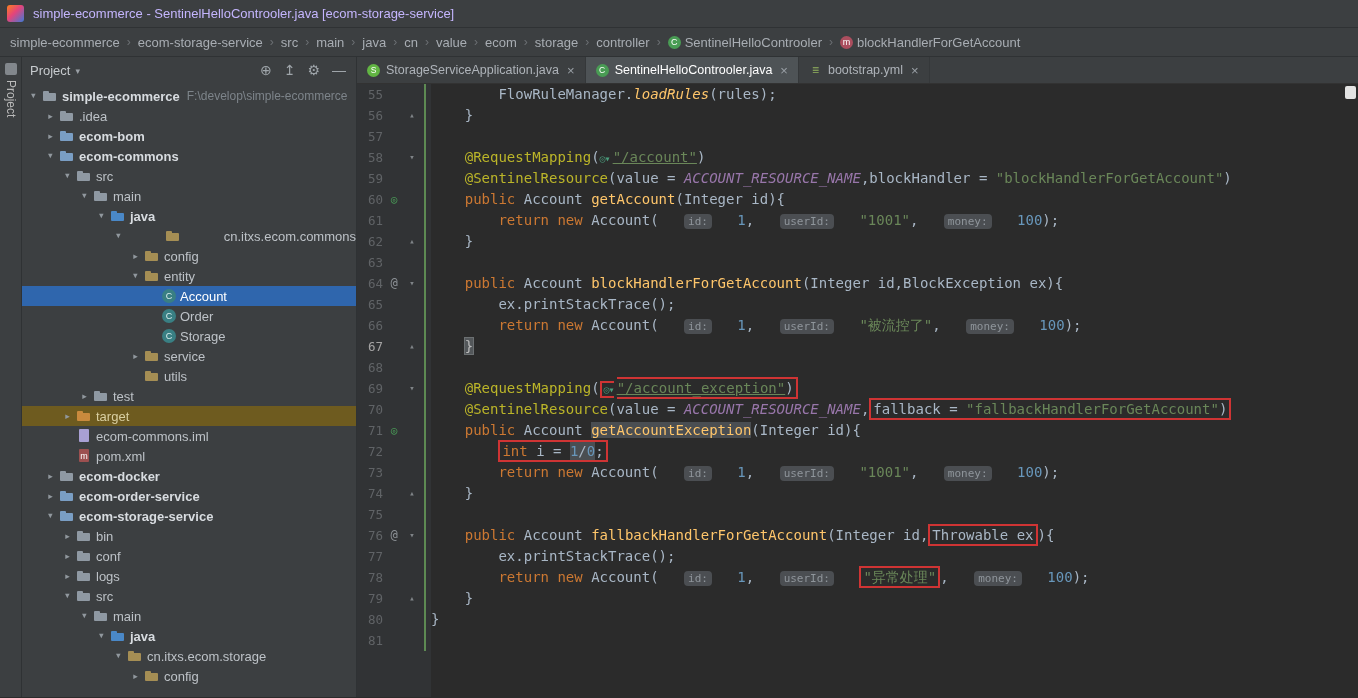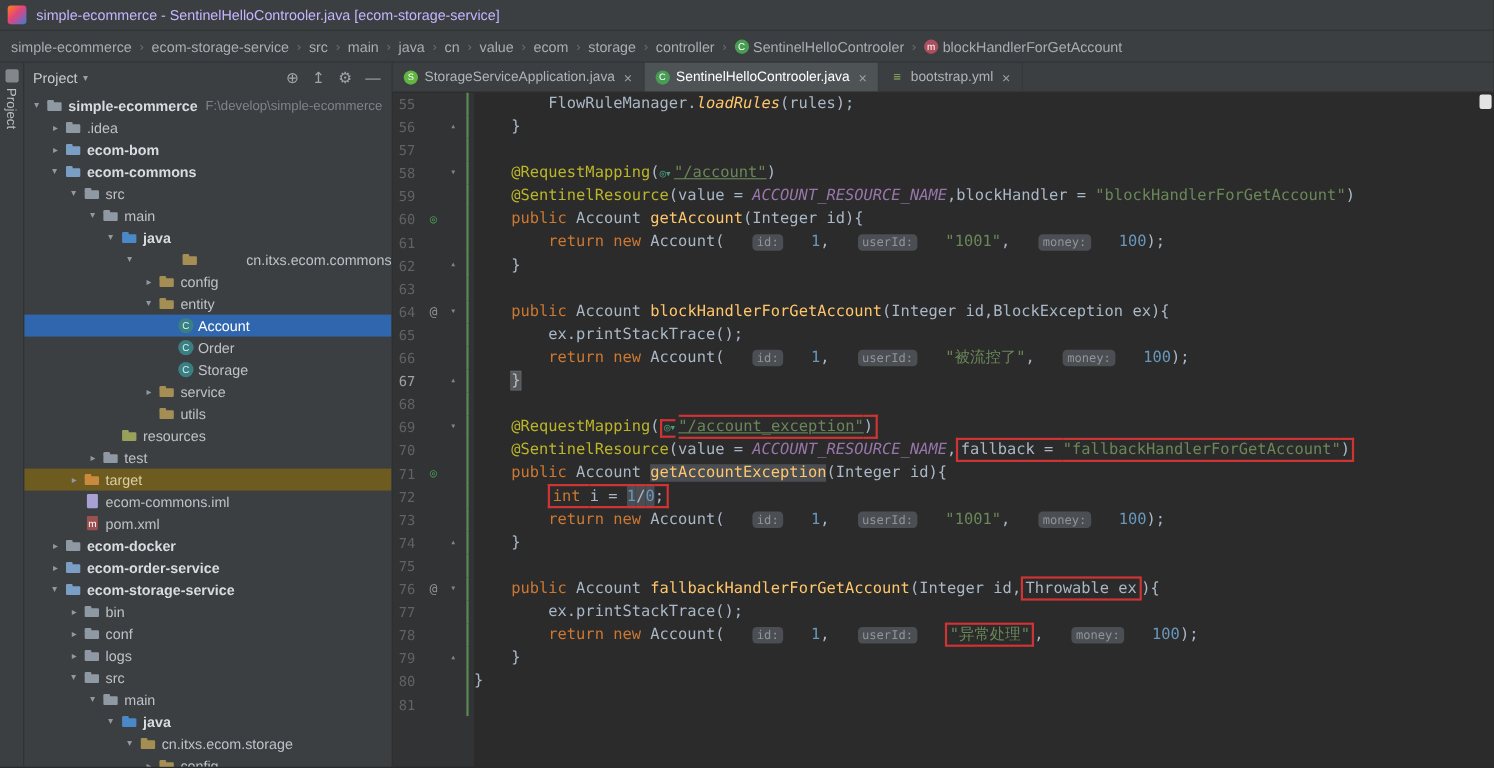--- a/index.html
+++ b/index.html
@@ -79,21 +79,21 @@
   .tab-ic{width:13px;height:13px;flex:0 0 13px;border-radius:50%;font-size:8.5px;line-height:13px;text-align:center;color:#fff}
   .ic-spring{background:#62b543}
   .ic-yml{background:none;color:#93b35f;font-size:12px;border-radius:0}
   .tab-close{color:#9aa0a6;font-size:13px;margin-left:2px}
 
   .editor{flex:1;position:relative;background:#2b2b2b;overflow:hidden;
           font-family:"DejaVu Sans Mono",monospace;font-size:14px;line-height:21px}
   .gutter-bg{position:absolute;left:0;top:0;bottom:0;width:74px;background:#313335}
   .lines{position:relative}
   .code-line{display:flex;height:21px;white-space:pre}
-  .ln{width:26px;flex:0 0 26px;text-align:center;color:#606366;font-size:12.5px;line-height:21px}
+  .ln{width:26px;flex:0 0 26px;text-align:right;color:#606366;font-size:12.5px;line-height:21px}
   .ln.cur{color:#a4a3a3}
   .gut-ic{width:22px;flex:0 0 22px;text-align:center;line-height:21px}
   .gut-spring{color:#4a9e58;font-size:11px}
   .gut-at{color:#8c9196;font-size:12px}
   .fold{width:14px;flex:0 0 14px;text-align:center;color:#7f8487;font-size:9px;line-height:21px}
   .vbar{width:12px;flex:0 0 12px;position:relative}
   .vbar::before{content:"";position:absolute;left:5px;top:0;bottom:0;width:2px;background:var(--vcs-change-green,#5d8a53)}
   .code{flex:1;white-space:pre}
   .sg.p{color:#a9b7c6}
   .sg.k{color:#cc7832}
@@ -264,25 +264,20 @@
         </div>
         <div class="tree-row" style="padding-left: 106px;">
           <span class="tree-arrow">▸</span>
           <span class="ticon ticon-pkg"></span>
           <span class="tree-label">service</span>
         </div>
         <div class="tree-row" style="padding-left: 106px;">
           <span class="tree-arrow"></span>
           <span class="ticon ticon-pkg"></span>
           <span class="tree-label">utils</span>
-        </div>
-        <div class="tree-row" style="padding-left: 72px;">
-          <span class="tree-arrow"></span>
-          <span class="ticon ticon-res"></span>
-          <span class="tree-label">resources</span>
         </div>
         <div class="tree-row" style="padding-left: 55px;">
           <span class="tree-arrow">▸</span>
           <span class="ticon ticon-folder"></span>
           <span class="tree-label">test</span>
         </div>
         <div class="tree-row excluded" style="padding-left: 38px;">
           <span class="tree-arrow">▸</span>
           <span class="ticon ticon-folder-excl"></span>
           <span class="tree-label">target</span>

